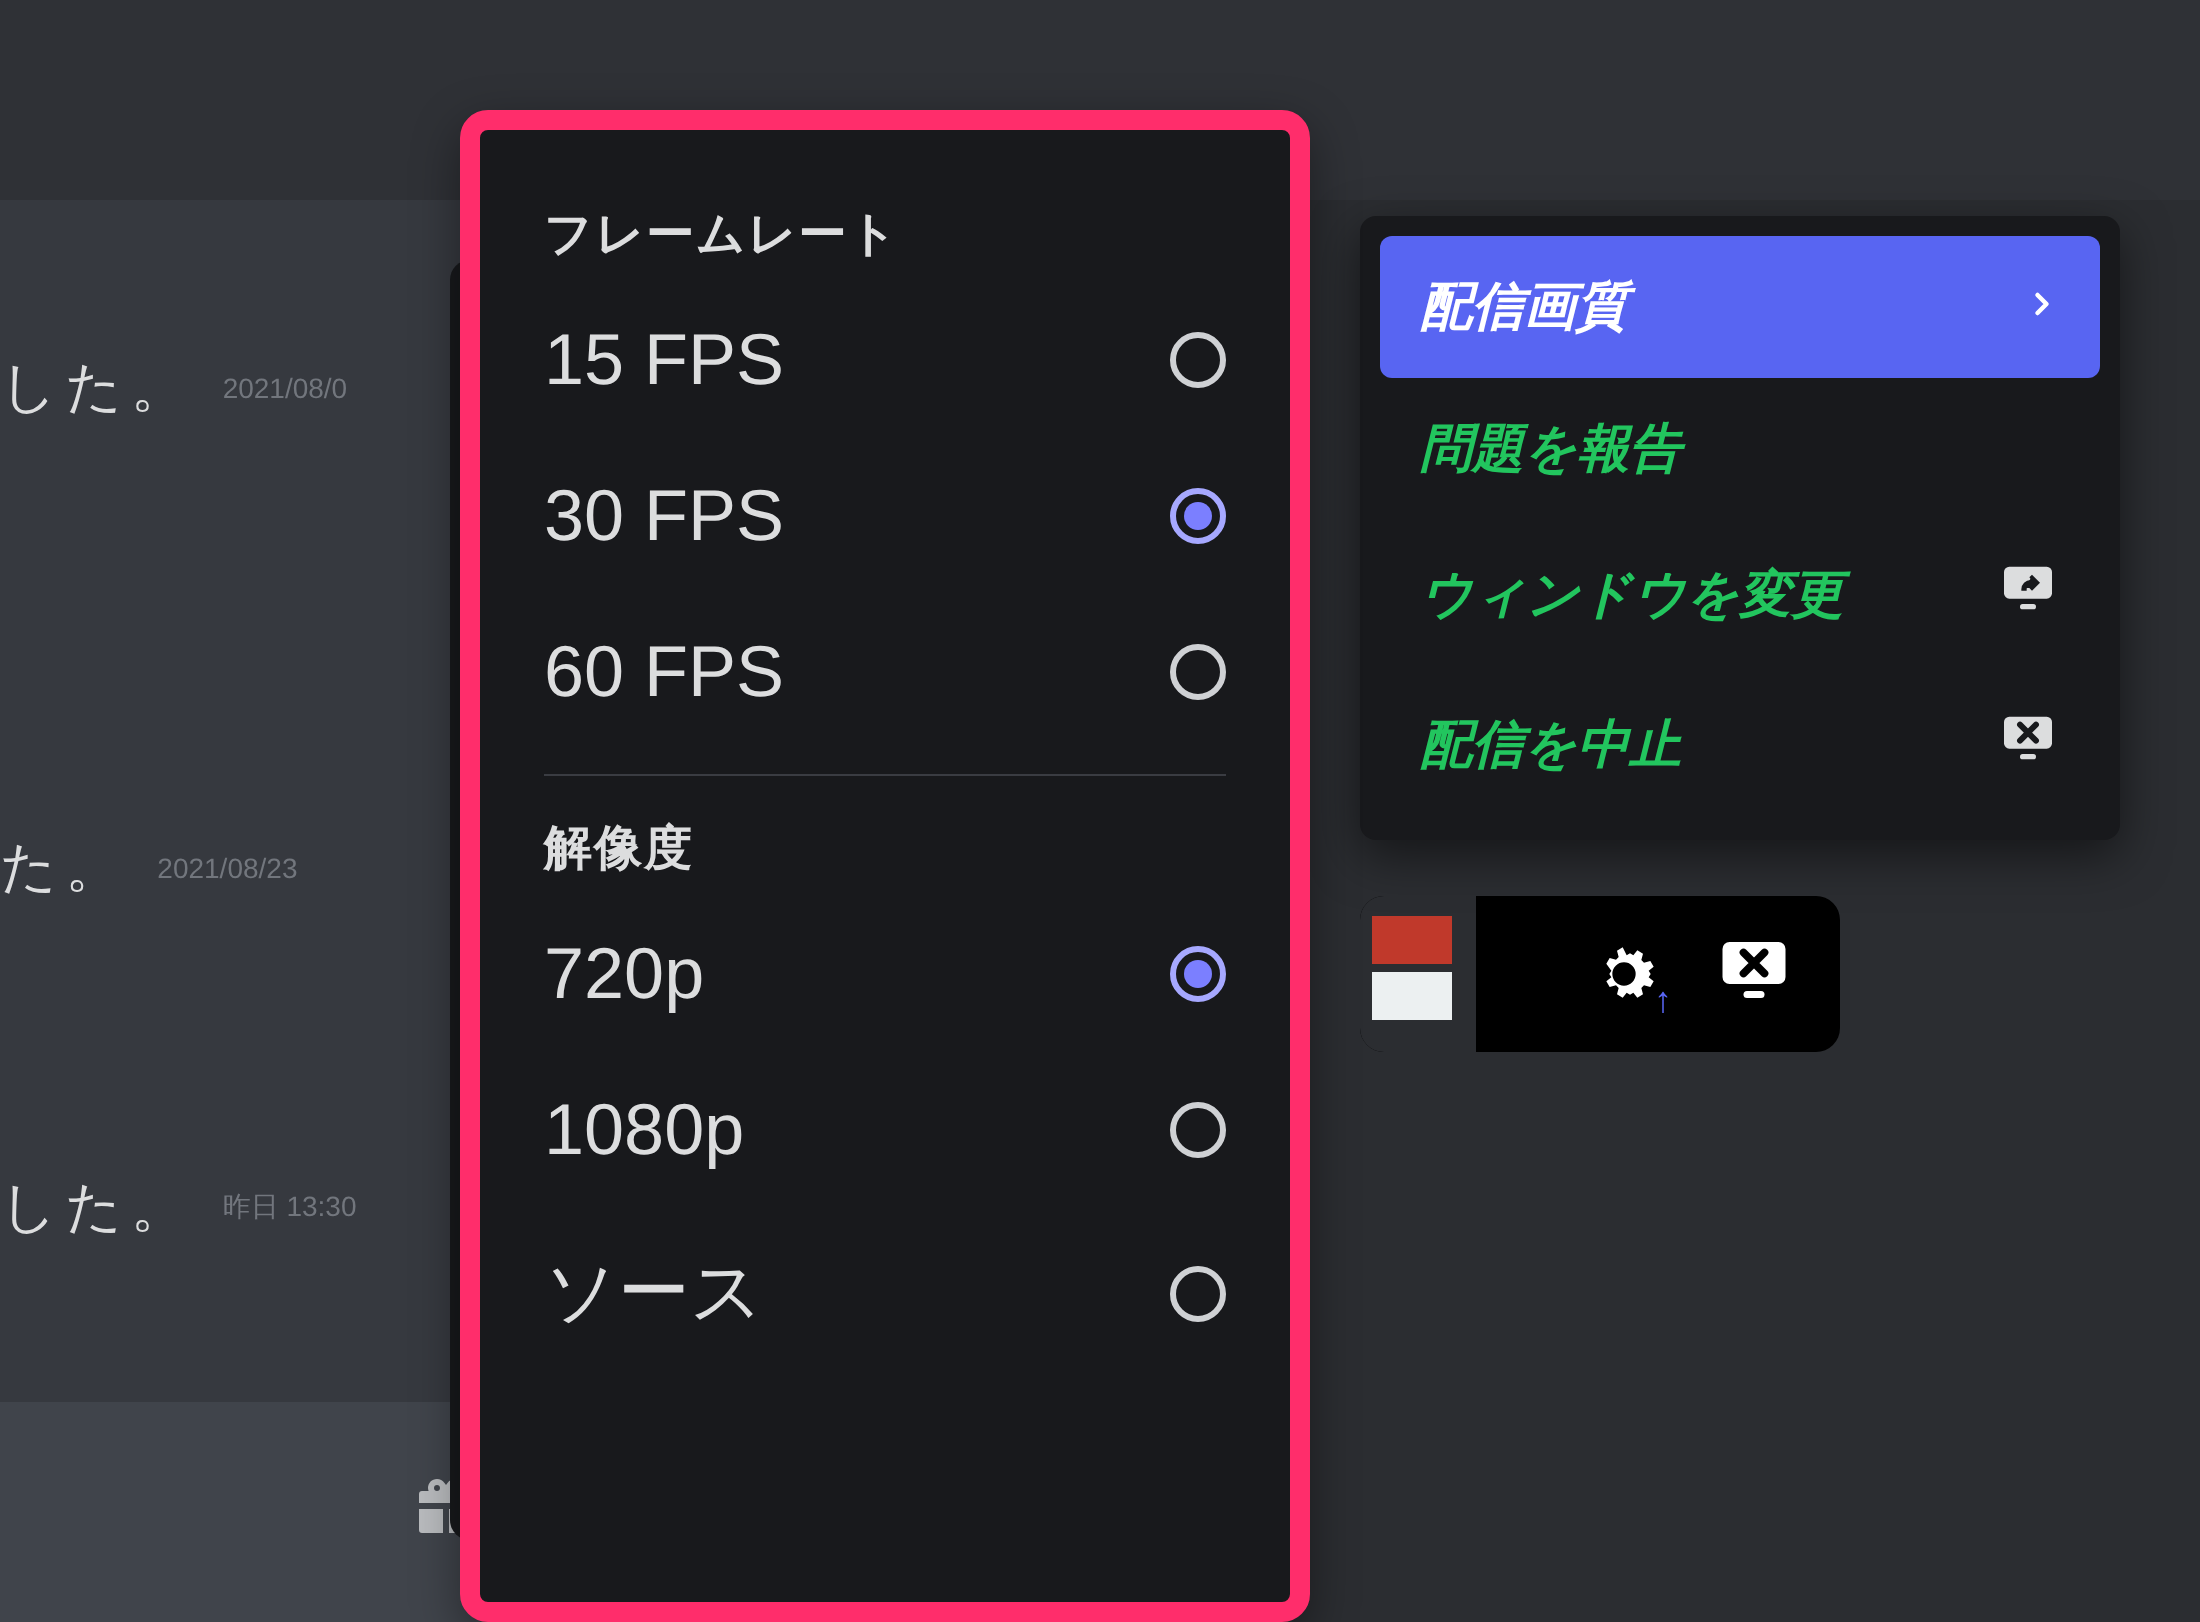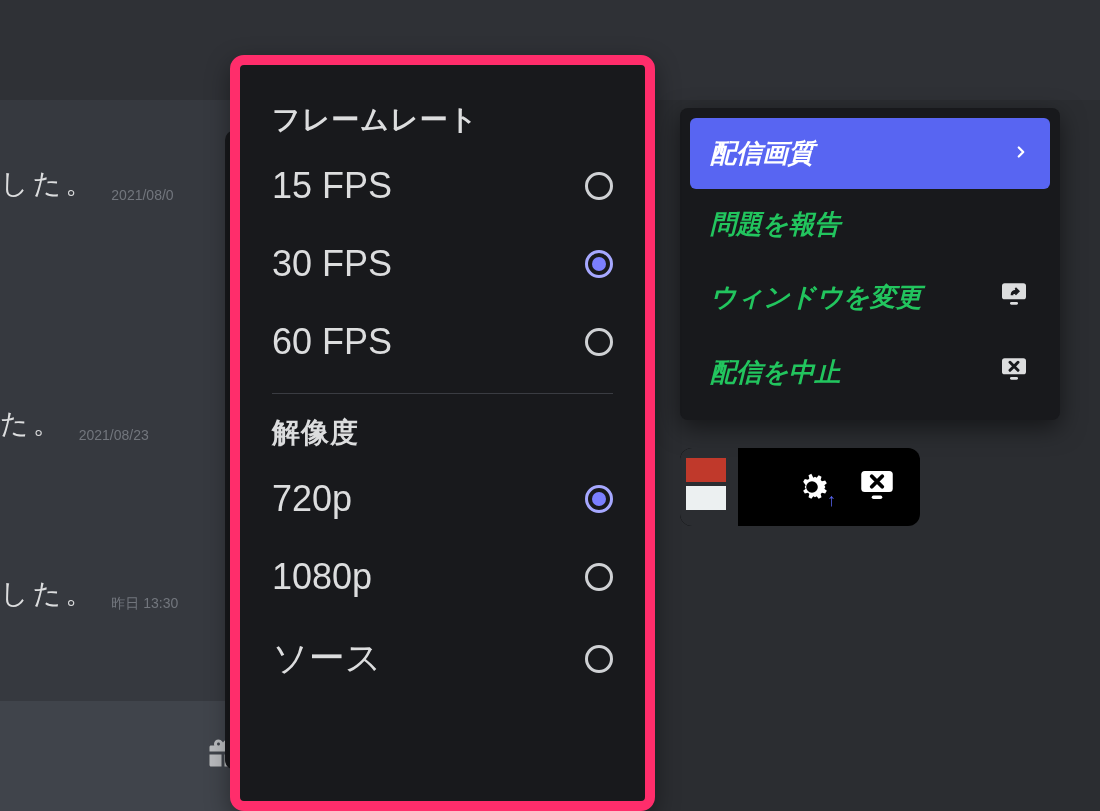--- a/index.html
+++ b/index.html
@@ -26,24 +26,25 @@
     position: absolute;
     left: 0; bottom: 0; width: 625px; height: 110px;
     background: #40444b;
   }
 
   .msg-row {
     position: absolute;
     left: 0;
     width: 230px;
     display: flex;
-    align-items: flex-end;
+    align-items: center;
     color: #a3a6aa;
     font-size: 24px;
     white-space: nowrap;
+    margin-top: 10px;
   }
   .msg-row .txt { color: #dcddde; font-size: 28px; margin-right: 14px; letter-spacing: 4px;}
   .msg-row .ts { color: #72767d; font-size: 14px; }
 
   .gift-icon {
     position: absolute;
     left: 205px; top: 735px;
     color: #b9bbbe;
   }
 
@@ -52,21 +53,21 @@
     position: absolute;
     left: 230px; top: 55px;
     width: 425px; height: 756px;
     border: 10px solid #ff2d6b;
     border-radius: 14px;
     background: #18191c;
     padding: 24px 0 10px 0;
     box-shadow: 0 8px 24px rgba(0,0,0,.4);
   }
   .section-header {
-    font-size: 28px;
+    font-size: 24px;
     font-weight: 700;
     color: #dcddde;
     padding: 12px 32px 8px 32px;
     letter-spacing: 1px;
   }
   .option-row {
     display: flex;
     align-items: center;
     justify-content: space-between;
     padding: 18px 32px 18px 32px;

